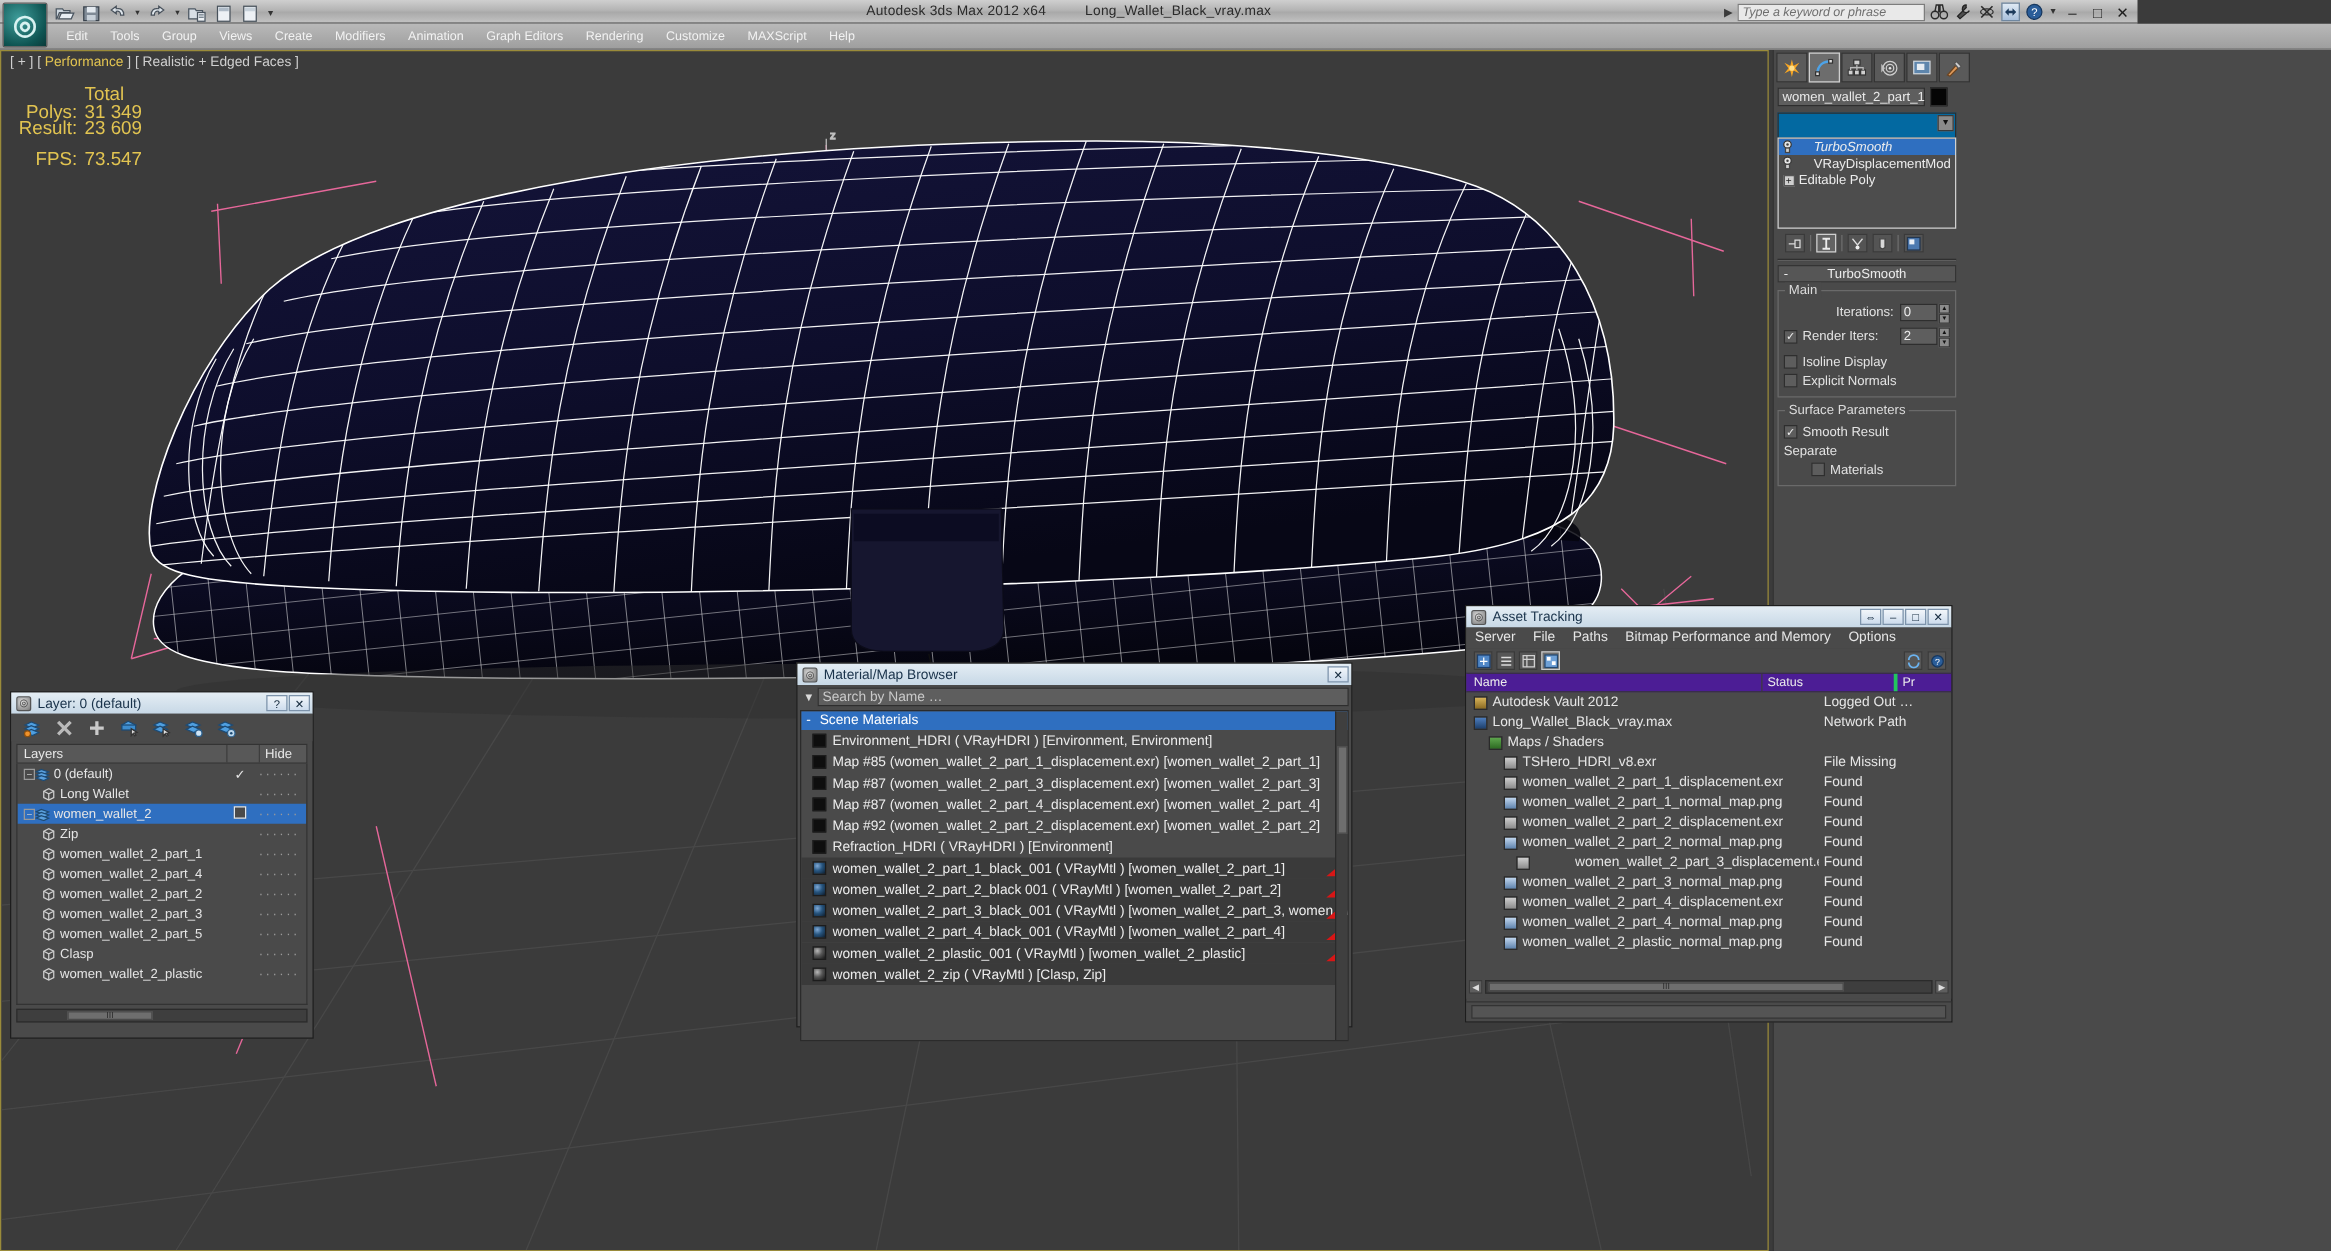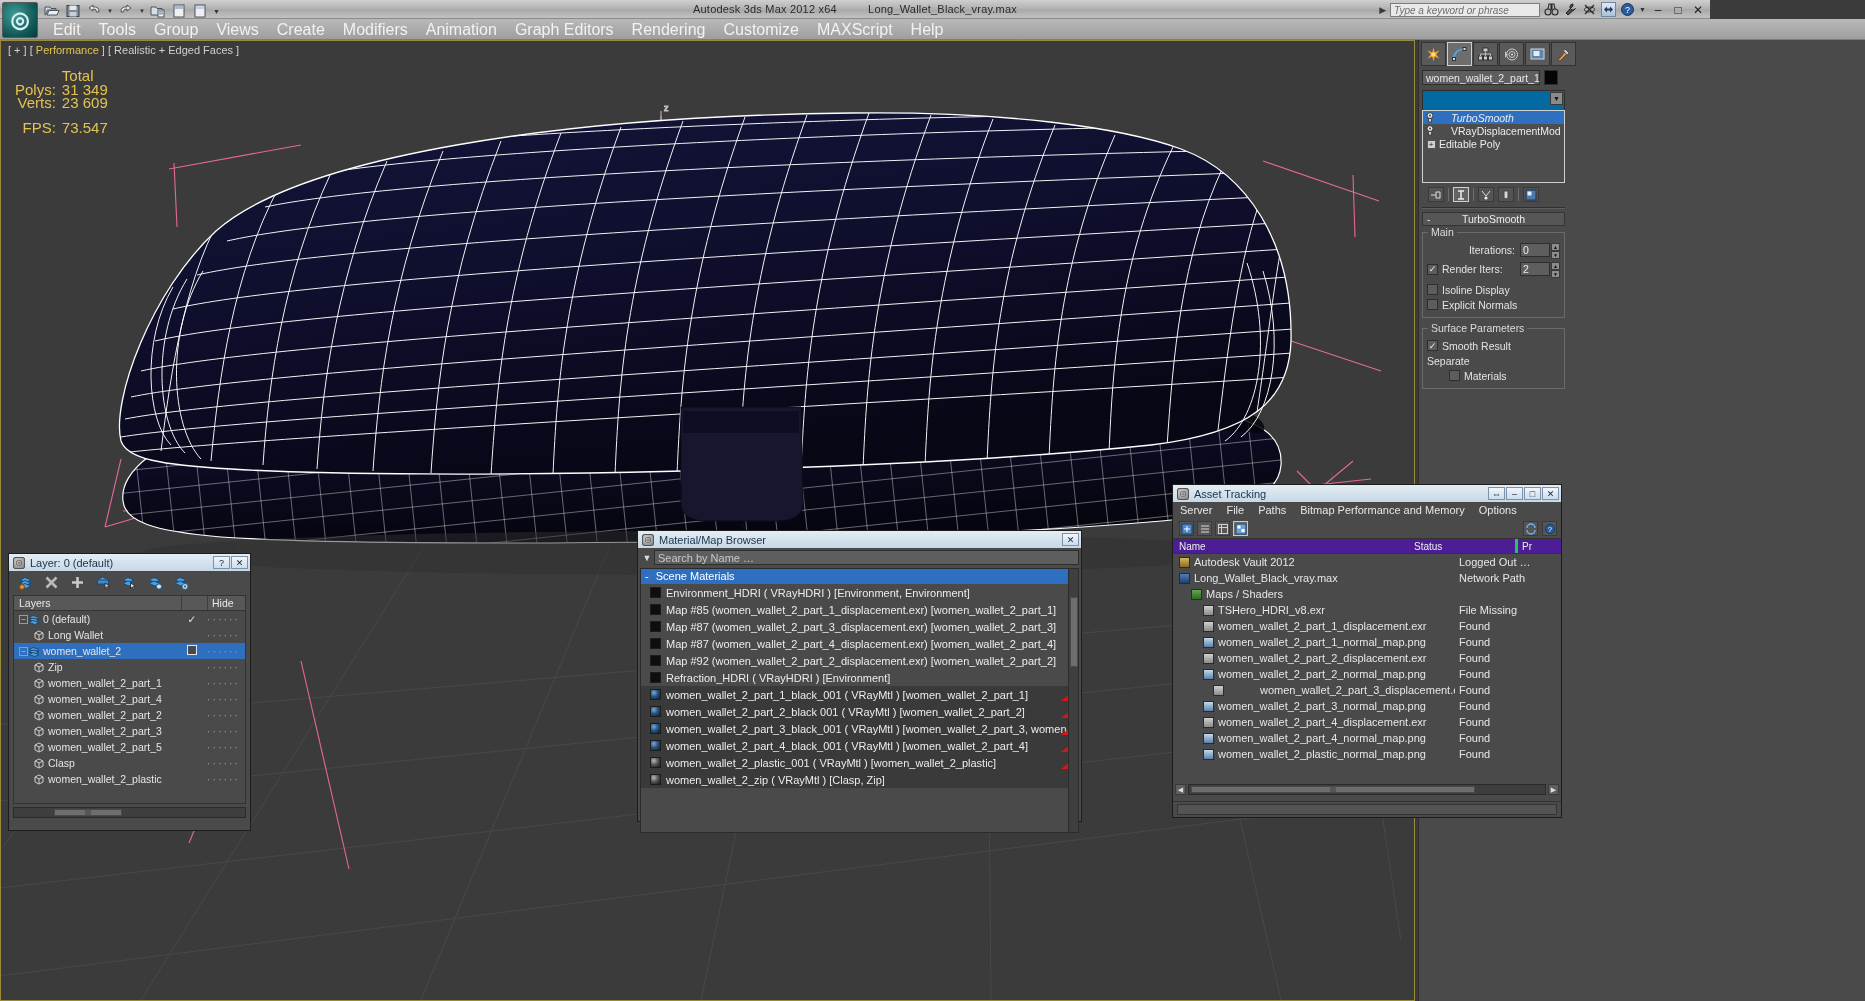--- a/index.html
+++ b/index.html
@@ -44,21 +44,21 @@
   .applogo {
     position:absolute; left:2px; top:-17px; width:36px; height:36px;
     background: radial-gradient(circle at 35% 35%, #3f9d9b, #0e5452 70%, #0a3a39);
     border:1px solid #5a5a5a; border-radius:2px;
     display:flex; align-items:center; justify-content:center;
     font-size:22px; color:#d8f2f1; font-weight:bold; z-index:5;
   }
   .qat { position:absolute; left:44px; top:-17px; height:18px; display:flex; align-items:center; gap:5px; z-index:4;}
   .qat .qi { width:16px; height:16px; display:inline-block; position:relative; }
   .menuitems { margin-left:44px; display:flex; align-items:center; height:21px; }
-  .menuitems div { padding:0 9px; font-size:16px; color:#f2f2f2; line-height:21px; cursor:default;}
+  .menuitems div { padding:0 9px; font-size:10px; color:#f2f2f2; line-height:21px; cursor:default;}
 
   
   .viewport {
     position:absolute; left:0; top:40px; width:1415px; height:961px;
     background:#3b3b3b; border:1px solid #9a8b3a; overflow:hidden;
   }
   .vp-label { position:absolute; left:7px; top:3px; font-size:11px; color:#cfcfcf; }
   .vp-label .p { color:#e2c451; }
   .stats { position:absolute; left:14px; top:28px; font-size:11px; color:#e2c451; line-height:13.5px;}
   .stats table { border-collapse:collapse; }
@@ -475,21 +475,21 @@
         <tbody>
             <tr>
               <td class="lbl"></td>
               <td class="val">Total</td>
             </tr>
         <tr>
               <td class="lbl">Polys:</td>
             <td class="val">31 349</td>
             </tr>
         <tr>
-              <td class="lbl">Verts:</td>
+              <td class="lbl">Result:</td>
             <td class="val">23 609</td>
             </tr>
         <tr class="spacer-row">
               <td></td>
               <td></td>
             </tr>
         <tr>
               <td class="lbl">FPS:</td>
             <td class="val">73.547</td>
             </tr>

